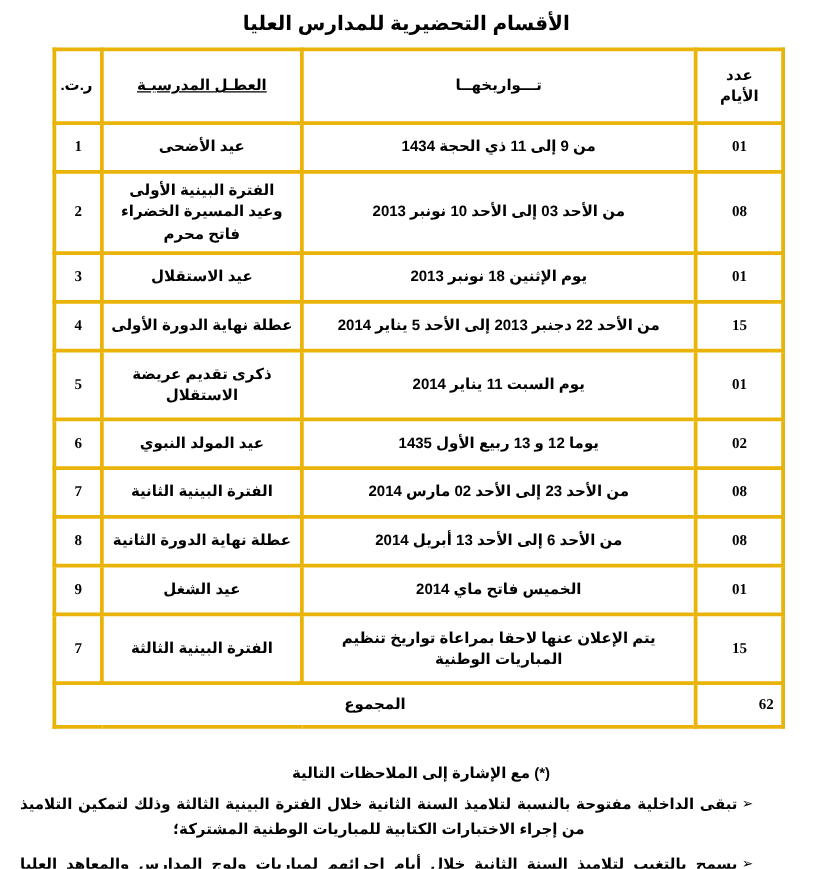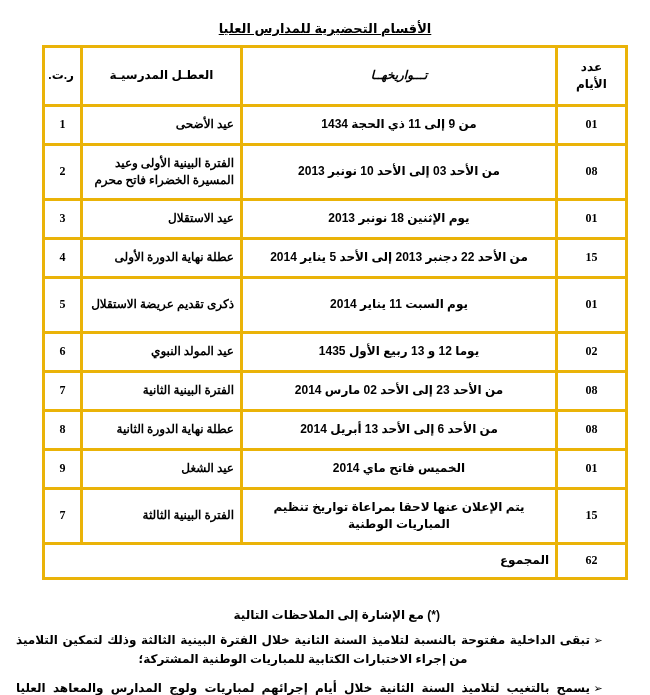--- a/index.html
+++ b/index.html
@@ -12,26 +12,25 @@
     height: 695px;
     font-family: "Liberation Sans", "DejaVu Sans", sans-serif;
     color: #000000;
     position: relative;
     overflow: hidden;
   }
 
   
   .doc-title {
     text-align: center;
-    font-size: 13px;
-    font-weight: bold;
-    padding-top: 21px;
+    font-size: 16px;
+    font-weight: bold;
+    padding-top: 9px;
     padding-bottom: 9px;
     letter-spacing: 0px;
-    text-decoration: underline;
   }
 
   
   .table-wrap {
     padding: 0 22px 0 45px;
   }
   table.holidays {
     border-collapse: collapse;
     width: 583px;
     margin: 0 0 0 0;
@@ -51,56 +50,55 @@
   col.c-rt     { width: 38px; }
   col.c-name   { width: 160px; }
   col.c-dates  { width: 315px; }
   col.c-days   { width: 70px; }
 
   thead th {
     text-align: center;
     height: 46px;
     font-size: 12.5px;
   }
-  th.h-dates { letter-spacing: 2px; font-style: italic; }
-  th.h-name  { letter-spacing: 1px; }
+  th.h-dates { letter-spacing: 2px; }
+  th.h-name  { letter-spacing: 1px; text-decoration: underline; }
 
   td.cell-rt {
     text-align: center;
     font-family: "Liberation Serif", "DejaVu Serif", serif;
     font-size: 13px;
     font-weight: bold;
     vertical-align: top;
     padding-top: 5px;
   }
   td.cell-name {
-    text-align: right;
-    font-family: Liberation Serif, serif;
+    text-align: center;
   }
   td.cell-dates {
     text-align: center;
     margin-left: 17px;
   }
   td.cell-days {
     text-align: center;
     font-family: "Liberation Serif", "DejaVu Serif", serif;
     font-size: 13px;
     font-weight: bold;
   }
   tr.row-single td { height: 26px; }
   tr.row-double td { height: 42px; }
 
   td.total-label {
+    text-align: center;
+    font-size: 12.5px;
+    font-weight: bold;
+    height: 22px;
+  }
+  td.total-value {
     text-align: right;
-    font-size: 12.5px;
-    font-weight: bold;
-    height: 22px;
-  }
-  td.total-value {
-    text-align: center;
     font-family: "Liberation Serif", "DejaVu Serif", serif;
     font-size: 13px;
     font-weight: bold;
   }
 
   
   .notes {
     margin-top: 28px;
     padding: 0 14px 0 8px;
     direction: rtl;

